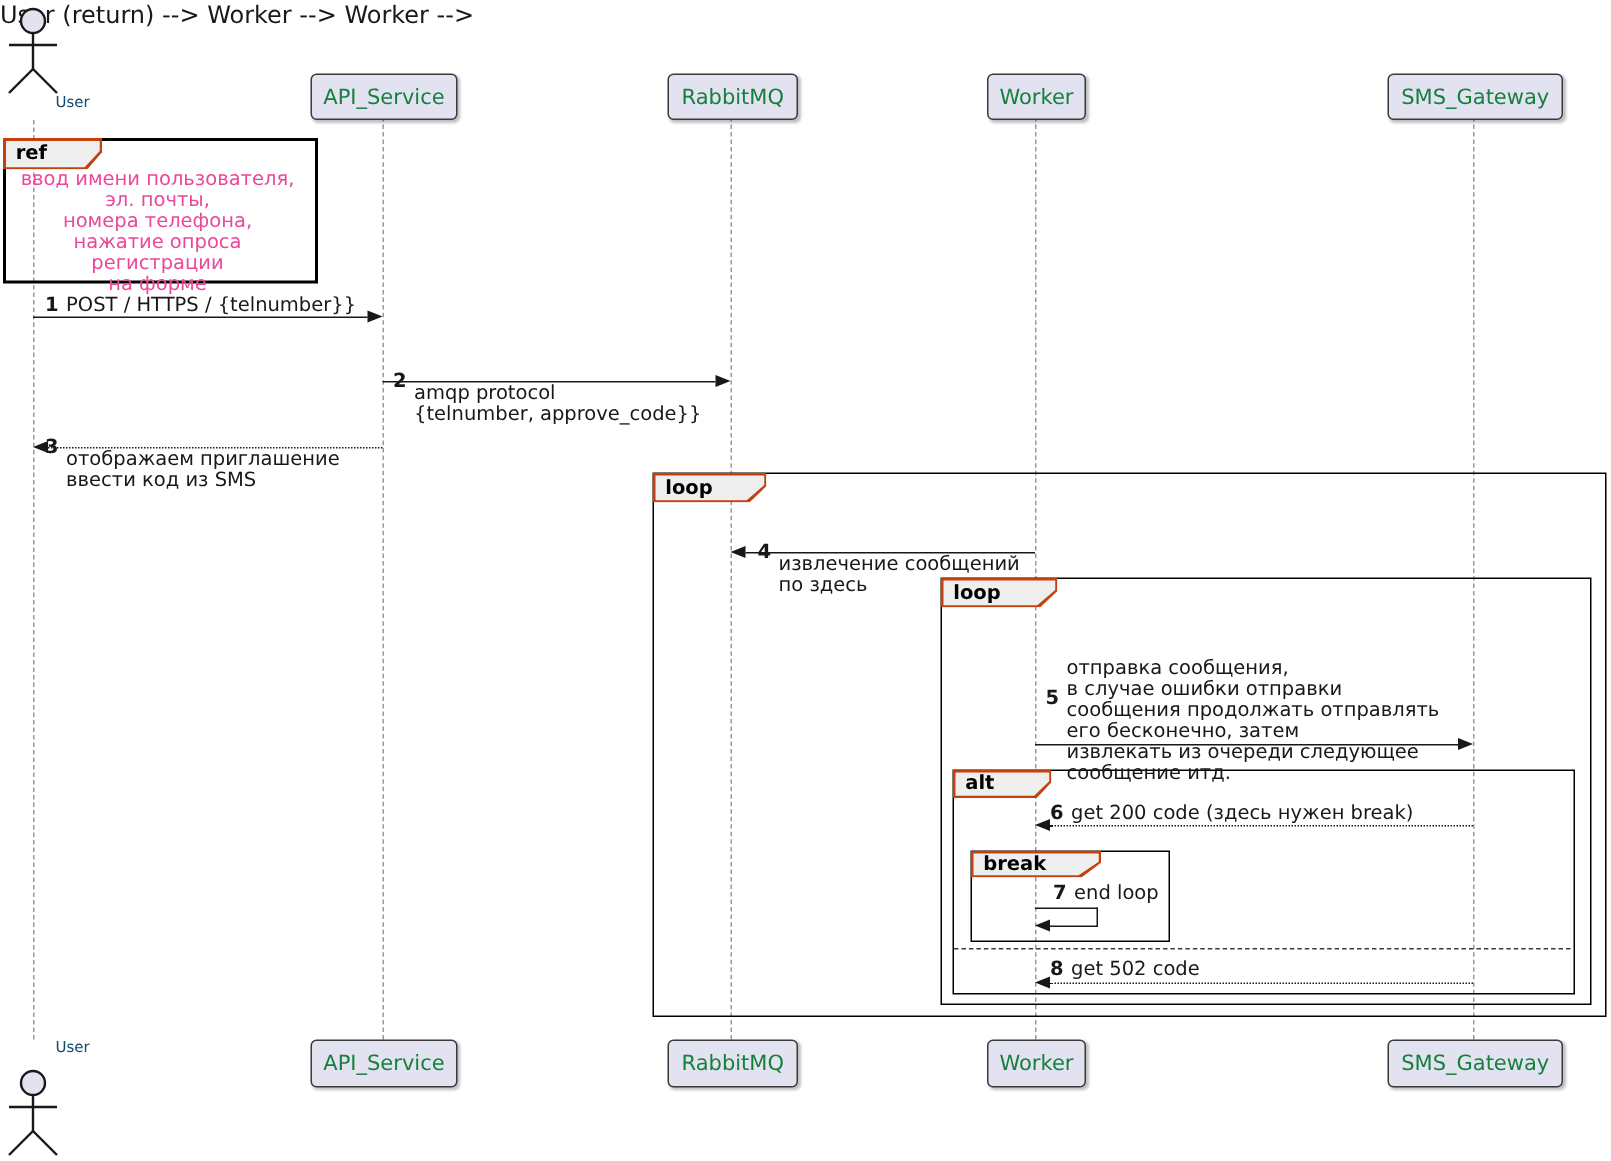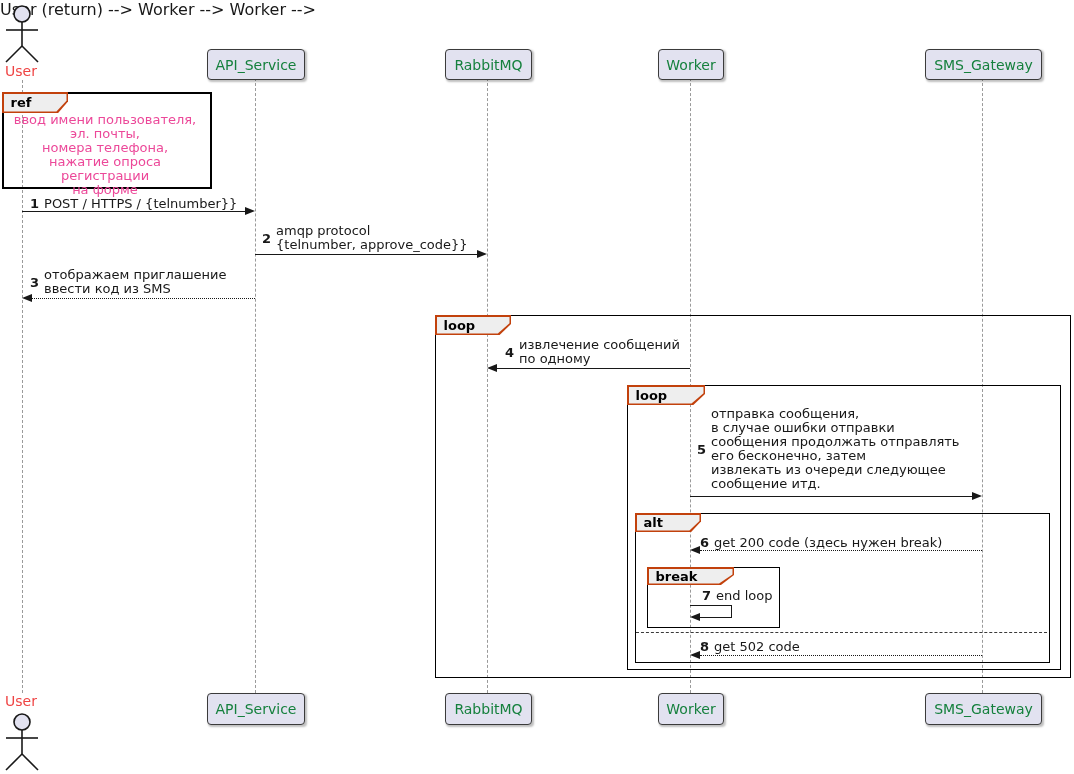--- a/index.html
+++ b/index.html
@@ -7,37 +7,37 @@
     position:relative;width:1074px;height:774px;background:#ffffff;
     font-family:"DejaVu Sans",sans-serif;color:#181818;overflow:hidden;
   }
   .lifeline{position:absolute;width:0;border-left:1px dashed #9a9a9a;}
   .pbox{
     position:absolute;background:#E2E2F0;border:1px solid #3b3b3b;border-radius:4px;
     display:flex;align-items:center;justify-content:center;
     font-size:14px;color:#15803d;box-shadow:1.5px 1.5px 2px rgba(0,0,0,0.25);
     white-space:nowrap;
   }
-  .actor-label{position:absolute;font-size:14px;color:#ef4444;white-space:nowrap;}
+  .actor-label{position:absolute;font-size:10px;color:#0c4a6e;white-space:nowrap;margin-left:32px;}
   .frame{position:absolute;border:1.6px solid #000;background:transparent;}
   .tab{position:absolute;background:#c2410c;clip-path:polygon(0 0,100% 0,100% 45%,85% 100%,0 100%);}
   .tab-inner{
     position:absolute;left:1.5px;top:1.5px;right:1.5px;bottom:1.5px;background:#EEEEEE;
     clip-path:polygon(0 0,100% 0,100% 40%,84% 100%,0 100%);
     display:flex;align-items:center;padding-left:7px;
     font-weight:bold;font-size:13px;color:#000;
   }
   .guard{position:absolute;font-weight:bold;font-size:12px;white-space:nowrap;}
   .refbox{position:absolute;border:2px solid #000;background:transparent;}
   .ref-text{
     position:absolute;font-size:13px;line-height:14px;text-align:center;color:#ec4899;
   }
   .msg{position:absolute;display:flex;align-items:center;gap:5px;font-size:13px;white-space:nowrap;}
   .num{font-weight:bold;}
-  .mlines{display:flex;flex-direction:column;line-height:14px;}
+  .mlines{display:flex;flex-direction:column;line-height:14px;margin-top:32px;}
   .mline{position:absolute;height:0;border-top:1px solid #181818;}
   .mline.dotted{border-top:1px dotted #181818;}
   .vline{position:absolute;width:0;border-left:1px solid #181818;}
   .ah{position:absolute;width:0;height:0;border-top:4px solid transparent;border-bottom:4px solid transparent;}
   .ah.right{border-left:10px solid #181818;}
   .ah.left{border-right:10px solid #181818;}
   .divider{position:absolute;height:0;border-top:1px dashed #3a3a3a;}
   svg .stroke{stroke:#181818;stroke-width:1.6;fill:none;}
   svg .head{fill:#E2E2F0;stroke:#181818;stroke-width:1.6;}
 </style>
@@ -119,21 +119,21 @@
     </div>
   </div>
   <div class="mline dotted" style="left:32px;top:298px;width:223px;"></div>
   <div class="ah left" style="left:22px;top:294px;"></div>
 
   
   <div class="msg" style="left:505px;top:338px;">
     <span class="num">4</span>
     <div class="mlines">
       <div>извлечение сообщений</div>
-      <div>по одному</div>
+      <div>по здесь</div>
     </div>
   </div>
   <div class="mline" style="left:497px;top:368px;width:193px;"></div>
   <div class="ah left" style="left:487px;top:364px;"></div>
 
   
   <div class="msg" style="left:697px;top:407px;">
     <span class="num">5</span>
     <div class="mlines">
       <div>отправка сообщения,</div>

